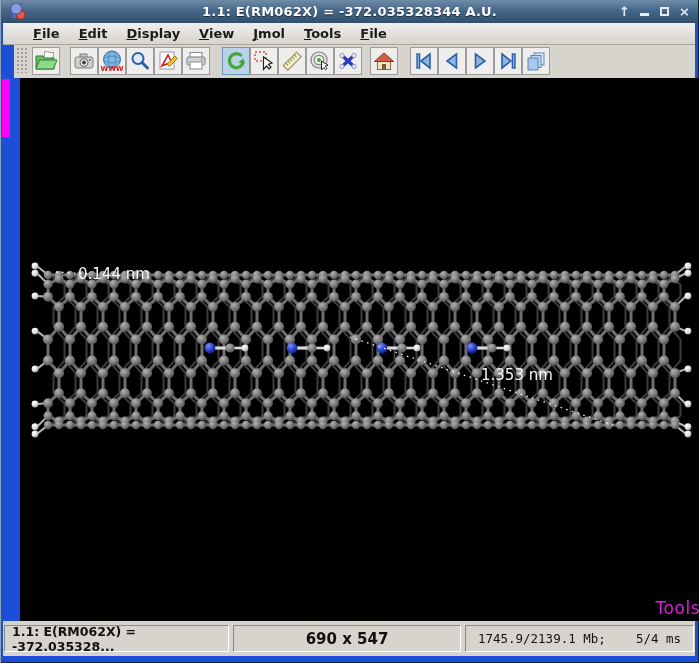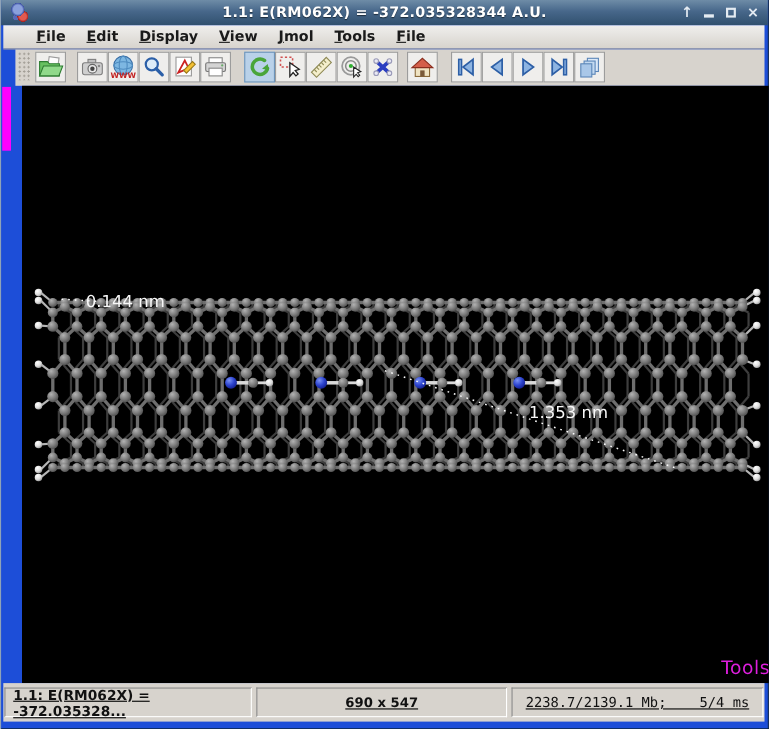--- a/index.html
+++ b/index.html
@@ -48,26 +48,26 @@
     background:#000; border-right:3px solid #bcbcbc; }
   .progress-strip { position:absolute; left:2px; top:79px; width:8px; height:58px;
     background:#ff00ff; z-index:5; }
   .watermark { position:absolute; right:8px; bottom:3px; color:#de1ede; font-size:17px;
     font-family:"DejaVu Sans",sans-serif; letter-spacing:.5px; }
   .meas-line { stroke:#ffffff; stroke-width:1.3; stroke-dasharray:1.5 4.5; fill:none; }
   .meas-label { fill:#f8f8f8; font-size:15px; font-family:"DejaVu Sans",sans-serif; }
 
   
   .statusbar { position:absolute; top:621px; left:3px; right:4px; height:35px;
-    background:#d7d3cd; display:flex; align-items:center; padding:0 1px; gap:4px;text-decoration:underline; }
+    background:#d7d3cd; display:flex; align-items:center; padding:0 1px; gap:4px; }
   .spanel { height:27px; background:#d7d3cd; border:1px solid;
     border-color:#8a8a8a #ffffff #ffffff #8a8a8a;
     display:flex; align-items:center; font-size:12.5px; color:#111; }
   .sp1 { flex:0 0 225px; padding-left:7px; font-weight:bold; }
-  .sp2 { flex:0 0 228px; justify-content:center; font-weight:bold; font-size:12px; }
+  .sp2 { flex:0 0 228px; justify-content:center; font-weight:bold; font-size:15px; }
   .sp3 { flex:1; justify-content:center; font-family:"DejaVu Sans Mono","Liberation Mono",monospace;
          white-space:pre; font-size:12.5px; }
 </style>
 </head>
 <body>
 
 <div class="window">
 
   <div class="titlebar">
     <div class="app-icon"></div>
@@ -2110,15 +2110,15 @@
         <text class="meas-label" x="461" y="302">1.353 nm</text>
       </g>
     </svg>
     <div class="watermark">Tools</div>
   </div>
   <div class="progress-strip"></div>
 
   <div class="statusbar">
     <div class="spanel sp1">1.1: E(RM062X) = -372.035328...</div>
     <div class="spanel sp2">690 x 547</div>
-    <div class="spanel sp3">2238.7/2139.1 Mb;    5/4 ms</div>
+    <div class="spanel sp3">1745.9/2139.1 Mb;    5/4 ms</div>
   </div>
 </div>
 
 </body></html>

